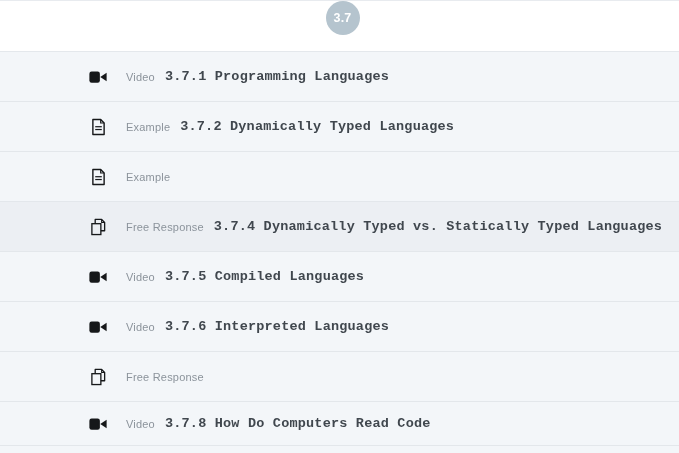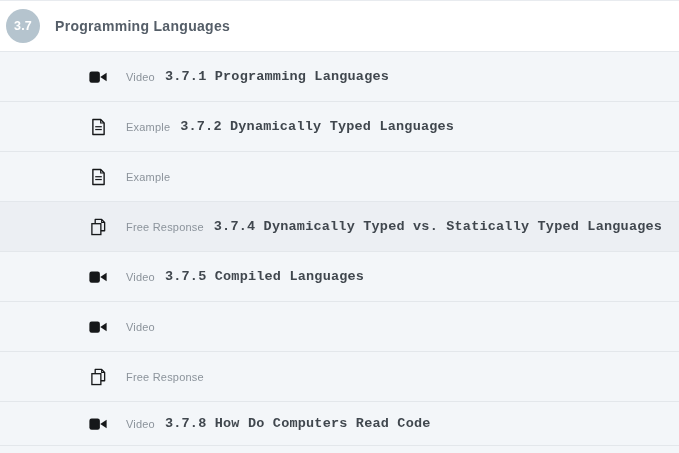--- a/index.html
+++ b/index.html
@@ -4,21 +4,21 @@
 <style>
   html,body{margin:0;padding:0;}
   body{width:679px;height:453px;overflow:hidden;background:#fff;
        font-family:"Liberation Sans","DejaVu Sans",sans-serif;
        -webkit-font-smoothing:antialiased;}
   .module{width:679px;height:453px;overflow:hidden;background:#f3f6f9;}
 
   
   .header{box-sizing:border-box;height:52px;background:#ffffff;
           border-top:1px solid #e8ebef;border-bottom:1px solid #e4e8ec;
-          display:flex;align-items:center;padding-left:6px;}
+          display:flex;align-items:center;padding-left:6px;flex-direction:column;}
   .badge{width:34px;height:34px;border-radius:50%;background:#b5c4ce;
          color:#ffffff;font-size:12.5px;font-weight:bold;
          display:flex;align-items:center;justify-content:center;flex:0 0 auto;
          letter-spacing:.2px;}
   .header-title{margin-left:15px;font-size:14px;font-weight:bold;
                 color:#555e68;letter-spacing:.3px;}
 
   
   .row{box-sizing:border-box;height:50px;display:flex;align-items:center;
        padding-left:88px;background:#f3f6f9;border-bottom:1px solid #e3e7eb;
@@ -34,21 +34,20 @@
   .page-fill{fill:var(--rowbg);}
   .sliver{height:7px;background:#f3f6f9;}
 </style>
 </head>
 <body>
 
 <div class="module">
 
   <div class="header">
     <div class="badge">3.7</div>
-    <div class="header-title">Programming Languages</div>
   </div>
 
   <div class="row">
     <span class="icon-cell">
       <svg width="18" height="14" viewBox="0 0 24 18">
           <rect x="0.5" y="1.5" width="14" height="15" rx="3" fill="currentColor"></rect>
           <path d="M15 9 L23.5 3.2 V14.8 Z" fill="currentColor"></path>
         </svg>
     </span>
     <span class="kind">Video</span>
@@ -104,20 +103,21 @@
   </div>
 
   <div class="row">
     <span class="icon-cell">
       <svg width="18" height="14" viewBox="0 0 24 18">
           <rect x="0.5" y="1.5" width="14" height="15" rx="3" fill="currentColor"></rect>
           <path d="M15 9 L23.5 3.2 V14.8 Z" fill="currentColor"></path>
         </svg>
     </span>
     <span class="kind">Video</span>
+    <span class="title">3.7.6 Interpreted Languages</span>
   </div>
 
   <div class="row">
     <span class="icon-cell">
       <svg width="17" height="18" viewBox="0 0 18 19">
           <path d="M5.5 1.5 h6.8 L15.5 4.7 v8.8 H5.5 Z" fill="none" stroke="currentColor" stroke-width="1.4" stroke-linejoin="round"></path>
           <path d="M12.3 1.5 V4.7 H15.5" fill="none" stroke="currentColor" stroke-width="1.1"></path>
           <rect x="2" y="6" width="9.5" height="11.5" class="page-fill" stroke="currentColor" stroke-width="1.4"></rect>
         </svg>
     </span>

